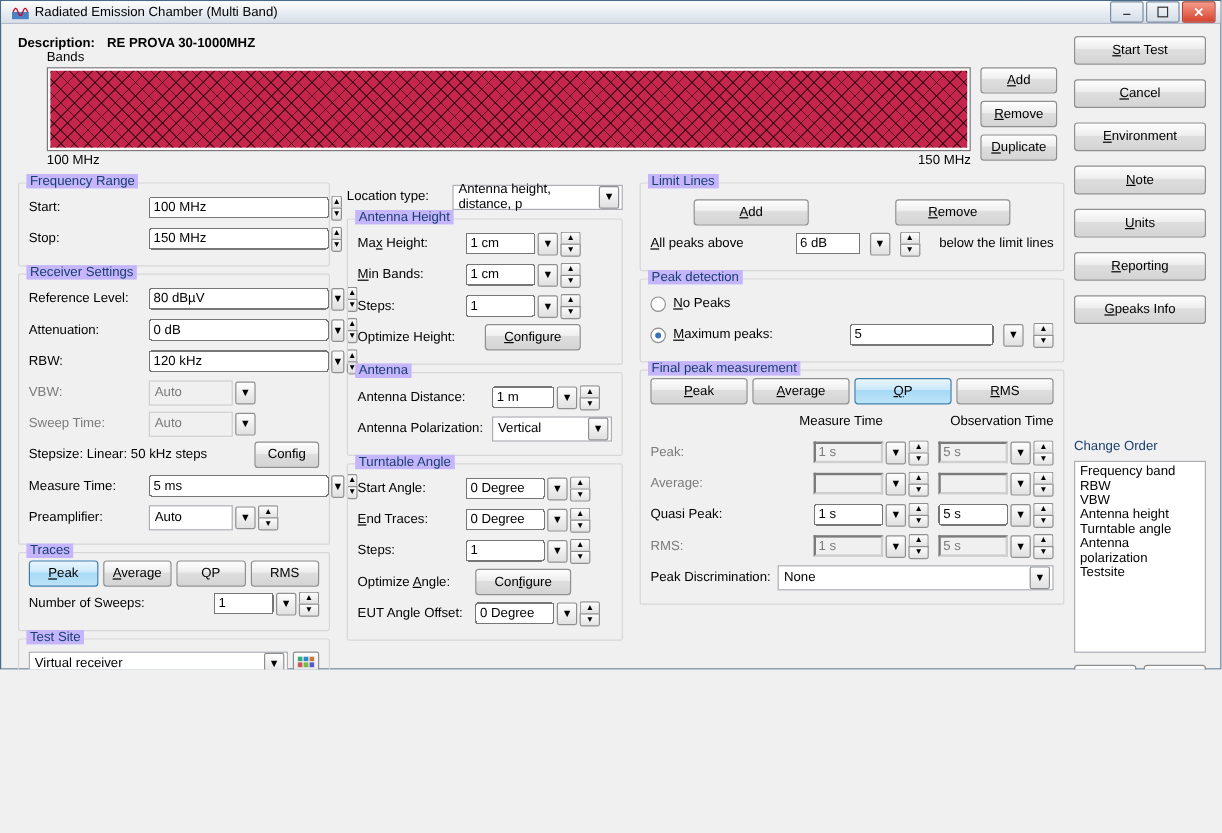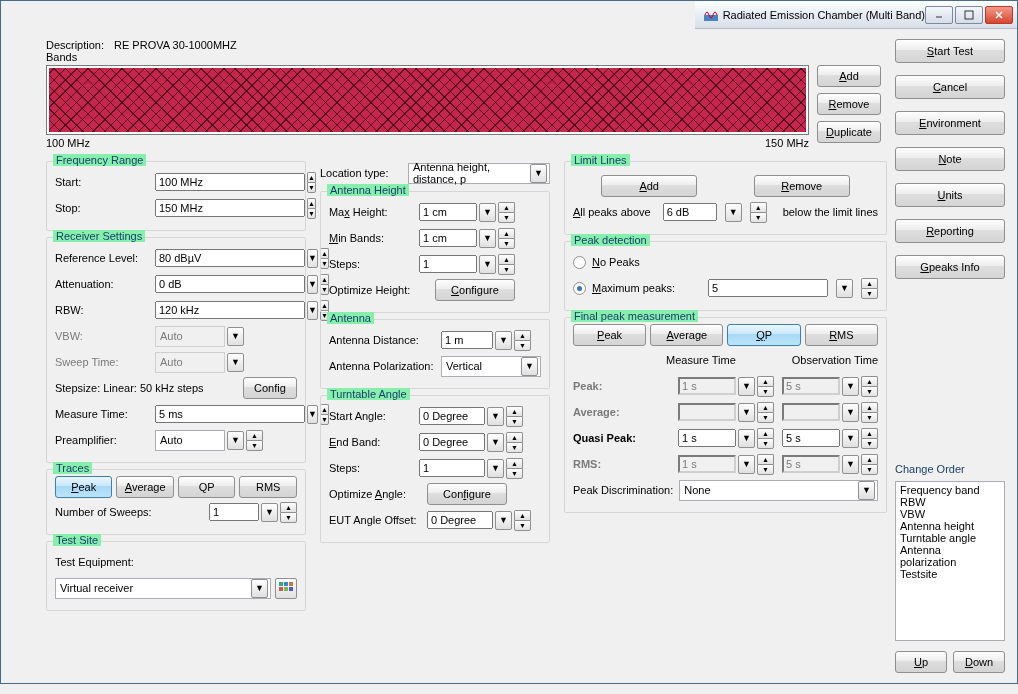--- a/index.html
+++ b/index.html
@@ -1,33 +1,33 @@
 <!DOCTYPE html>
 <html><head>
 <meta charset="utf-8">
 <style>
   * { box-sizing: border-box; font-family: "Segoe UI", Tahoma, sans-serif; font-size: 11px; }
   body { margin:0; background:#f0f0f0; }
-  .window { width:1018px; height:684px; background:#f0f0f0; border:1px solid #4a6a8a; display:flex; flex-direction:column;align-items:flex-end; }
+  .window { width:1018px; height:558px; background:#f0f0f0; border:1px solid #4a6a8a; display:flex; flex-direction:column; }
   .titlebar { height:28px; background:linear-gradient(#fdfefe,#e8edf3,#d8dfe8); border-bottom:1px solid #b6bccb; display:flex; align-items:center; padding:0 4px; }
   .titlebar .icon { width:16px; height:16px; margin:0 4px; }
   .titlebar .title { flex:1; color:#000; }
   .winbtns { display:flex; gap:2px; }
   .winbtn { width:28px; height:18px; border:1px solid #7a8aa0; border-radius:2px; background:linear-gradient(#f4f7fb,#d5dde8); display:flex; align-items:center; justify-content:center; font-size:10px; }
   .winbtn.close { border-color:#b43a2a; background:linear-gradient(#f49a8a,#d6452e); color:#fff; }
   .content { flex:1; padding:10px 12px 10px 14px; display:flex; }
   .left { flex:1; }
   .right { width:110px; margin-left:8px; display:flex; flex-direction:column; gap:4px; }
   .right .spacer { height:4px; }
   .btn { height:24px; border:1px solid #8e8f8f; border-radius:3px; background:linear-gradient(#fefefe,#ededed 45%,#dedede 46%,#d4d4d4); display:flex; align-items:center; justify-content:center; padding:0 8px; cursor:default; }
   .btn.primary { border-color:#3c7fb1; background:linear-gradient(#eaf6fd,#c9e8fa 45%,#a7d9f5 46%,#bce4f9); }
   .btn.sm { height:22px; }
   .groupLabel { color:#1a3e6e; margin:4px 0 2px 0; display:block; }
   .fieldset-box { border:1px solid #d6d6d6; border-radius:2px; padding:6px 8px 8px 8px; margin-top:2px; position:relative; }
-  .legend { position:absolute; top:-8px; left:6px; background:#86efac; padding:0 3px; color:#1a3e6e; }
+  .legend { position:absolute; top:-8px; left:6px; background:#c4b5fd; padding:0 3px; color:#1a3e6e; }
   .row { display:flex; align-items:center; height:24px; margin:2px 0; }
   .row .lab { flex:0 0 auto; }
   .gray { color:#7a7a7a; }
   .underlineChar { text-decoration: underline; }
   .combo { height:21px; border:1px solid #abadb3; background:#fff; display:flex; align-items:center; padding:0 2px 0 4px; }
   .combo.dis { background:#f0f0f0; color:#7a7a7a; border-color:#cfcfcf; }
   .combo .txt { flex:1; }
   .dropbtn { width:17px; height:19px; border:1px solid #8e8f8f; border-radius:2px; background:linear-gradient(#fefefe,#e0e0e0); display:flex; align-items:center; justify-content:center; margin-left:2px; font-size:9px; }
   .spinner { width:17px; height:21px; display:flex; flex-direction:column; margin-left:2px; }
   .spinbtn { flex:1; border:1px solid #8e8f8f; background:linear-gradient(#fdfdfd,#e2e2e2); display:flex; align-items:center; justify-content:center; font-size:7px; }
@@ -50,24 +50,24 @@
   .col3 { flex:1; }
   .listbox { border:1px solid #abadb3; background:#fff; height:110px; padding:2px 4px; overflow:auto; }
   .smallbtn { height:22px; width:96px; }
   .toggleRow { display:flex; gap:4px; }
   .toggleRow .btn { flex:1; height:22px; padding:0;}
   .checkbox { width:13px; height:13px; border:1px solid #8e8f8f; background:#fff; }
   .radio { width:13px; height:13px; border:1px solid #8e8f8f; border-radius:50%; background:#fff; display:flex; align-items:center; justify-content:center;}
   .radio.sel::after { content:""; width:5px; height:5px; border-radius:50%; background:#3b73b9;}
   .legendBox { background:#fff; border:1px solid #abadb3; height:160px; padding:2px 4px; overflow:hidden;}
   .hr-box { margin-top:6px; }
-  .measureTable .row .lab { width:72px;font-weight:bold; }
+  .measureTable .row .lab { width:72px; }
   .measureTable input.val { width:58px; }
   input.val.dis { background:#f0f0f0; color:#7a7a7a; border-color:#cfcfcf; }
-  .desc-row { display:flex; align-items:center; gap:10px; margin-bottom:4px;}
+  .desc-row { display:flex; align-items:center; gap:10px; margin-bottom:4px;font-weight:bold;}
   .sqicon { width:22px; height:21px; border:1px solid #8e8f8f; border-radius:2px; background:linear-gradient(#fefefe,#e0e0e0); display:flex; align-items:center; justify-content:center; margin-left:4px;}
 </style>
 </head>
 <body>
 <div class="window">
 
   <div class="titlebar">
     <span class="icon">
       <svg width="16" height="16">
           <rect x="1" y="8" width="14" height="6" fill="#4a82c4"></rect>
@@ -96,21 +96,21 @@
   </div>
 
   <div class="content">
     <div class="left">
 
       <div class="desc-row">
         <span>Description:</span>
         <span>RE PROVA 30-1000MHZ</span>
       </div>
 
-      <div class="bandsArea" style="margin-right:78px;">
+      <div class="bandsArea" style="margin-right:78px;margin-left:24px;">
         <span class="bandsLabel">Bands</span>
         <div class="bandview">
           <div class="band">
               <div class="crosshatch"></div>
             </div>
         </div>
         <div class="axisLabels">
           <span>100 MHz</span>
           <span>150 MHz</span>
         </div>
@@ -243,23 +243,20 @@
               <div class="dropbtn">▼</div>
               <div class="spinner">
                   <div class="spinbtn">▲</div>
                   <div class="spinbtn">▼</div>
                 </div>
             </div>
           </div>
 
           <div class="fieldset-box hr-box">
             <span class="legend">Test Site</span>
-            <div class="row">
-                <span class="lab">Test Equipment:</span>
-              </div>
             <div class="row">
               <div class="combo" style="flex:1">
                   <span class="txt">Virtual receiver</span>
                   <span class="dropbtn">▼</span>
                 </div>
               <div class="sqicon">
                   <svg width="14" height="12">
                     <rect x="0" y="0" width="4" height="4" fill="#3a7"></rect>
                     <rect x="5" y="0" width="4" height="4" fill="#38c"></rect>
                     <rect x="10" y="0" width="4" height="4" fill="#c73"></rect>
@@ -343,21 +340,21 @@
             <div class="row">
                 <span class="lab" style="width:90px">Start Angle:</span>
               <input class="val" style="width: 66px;" value="0 Degree">
                 <div class="dropbtn">▼</div>
                 <div class="spinner">
                   <div class="spinbtn">▲</div>
                   <div class="spinbtn">▼</div>
                 </div>
             </div>
             <div class="row">
-                <span class="lab" style="width:90px"><span class="underlineChar">E</span><span>nd Band:</span></span>
+                <span class="lab" style="width:90px"><span class="underlineChar">E</span><span>nd Traces:</span></span>
               <input class="val" style="width: 66px;" value="0 Degree">
                 <div class="dropbtn">▼</div>
                 <div class="spinner">
                   <div class="spinbtn">▲</div>
                   <div class="spinbtn">▼</div>
                 </div>
             </div>
             <div class="row">
                 <span class="lab" style="width:90px">Steps:</span>
               <input class="val" style="width: 66px;" value="1">

